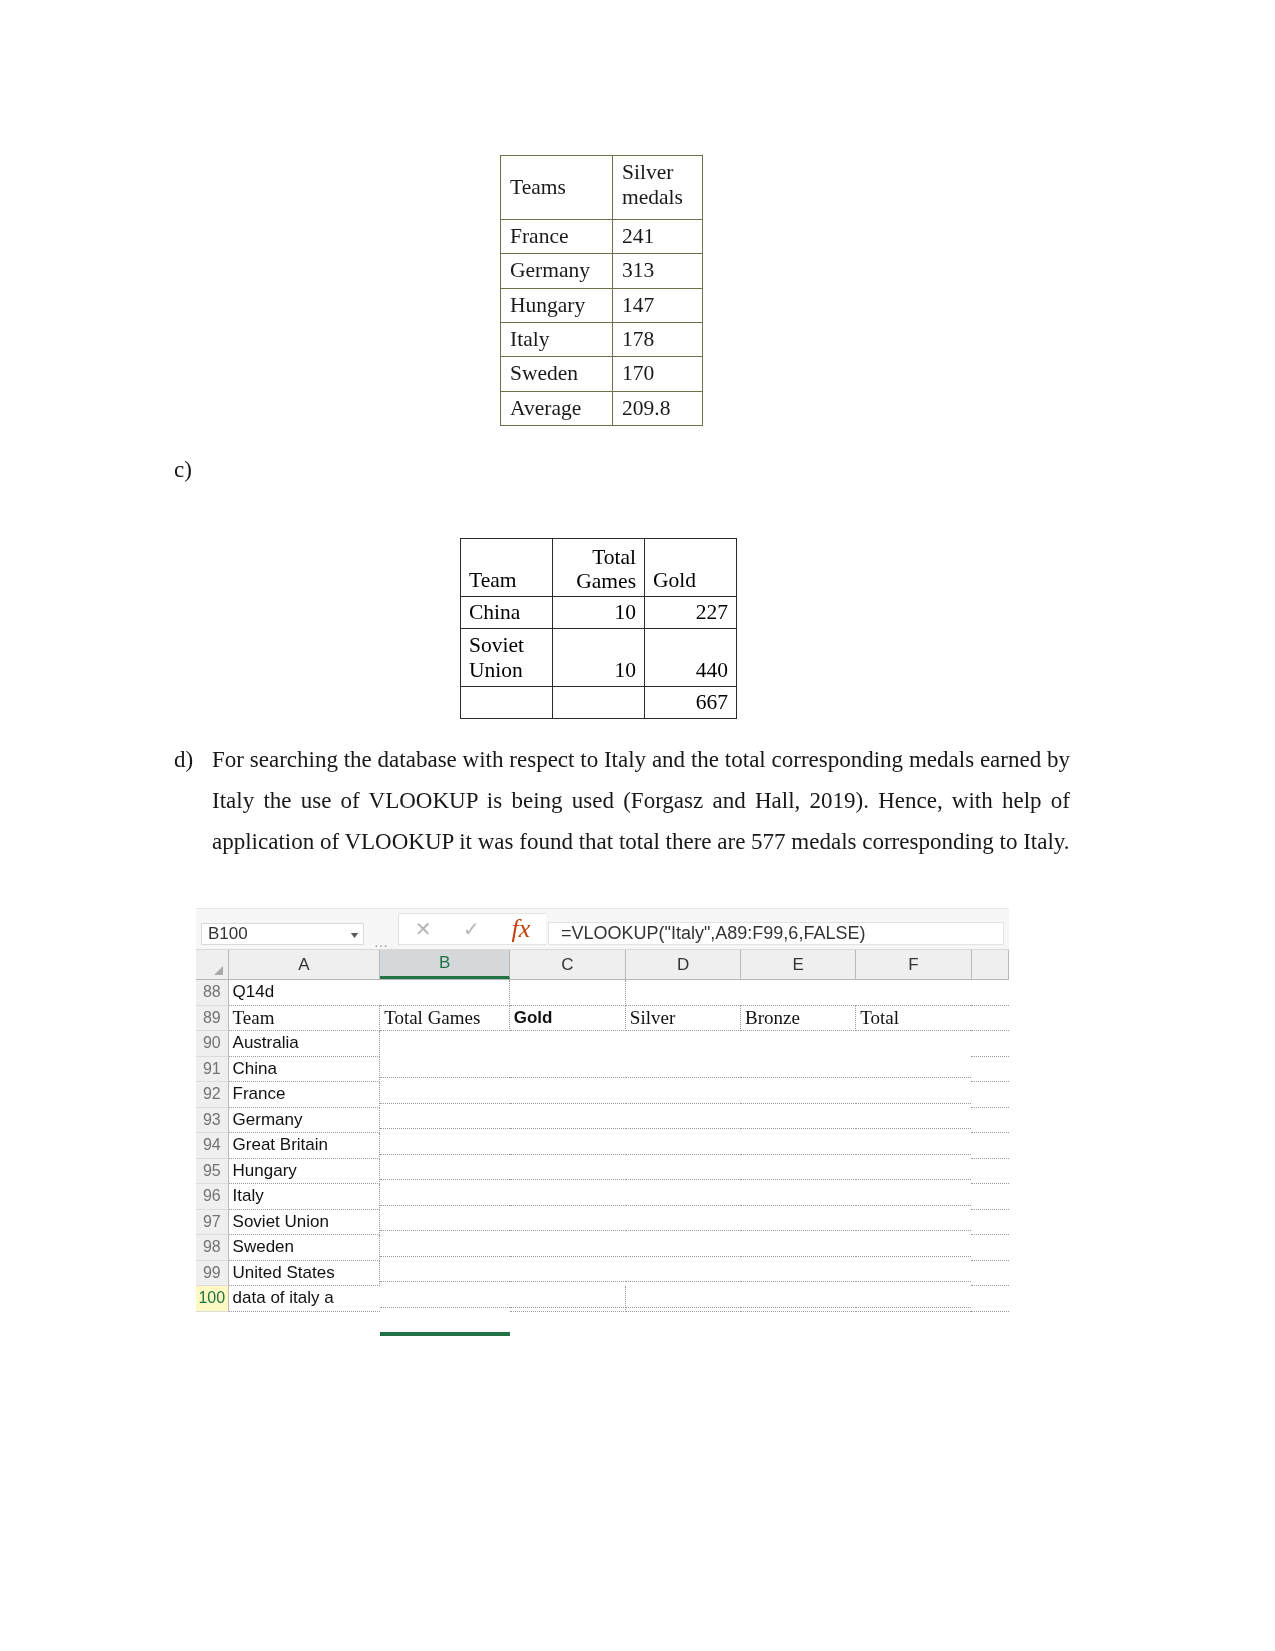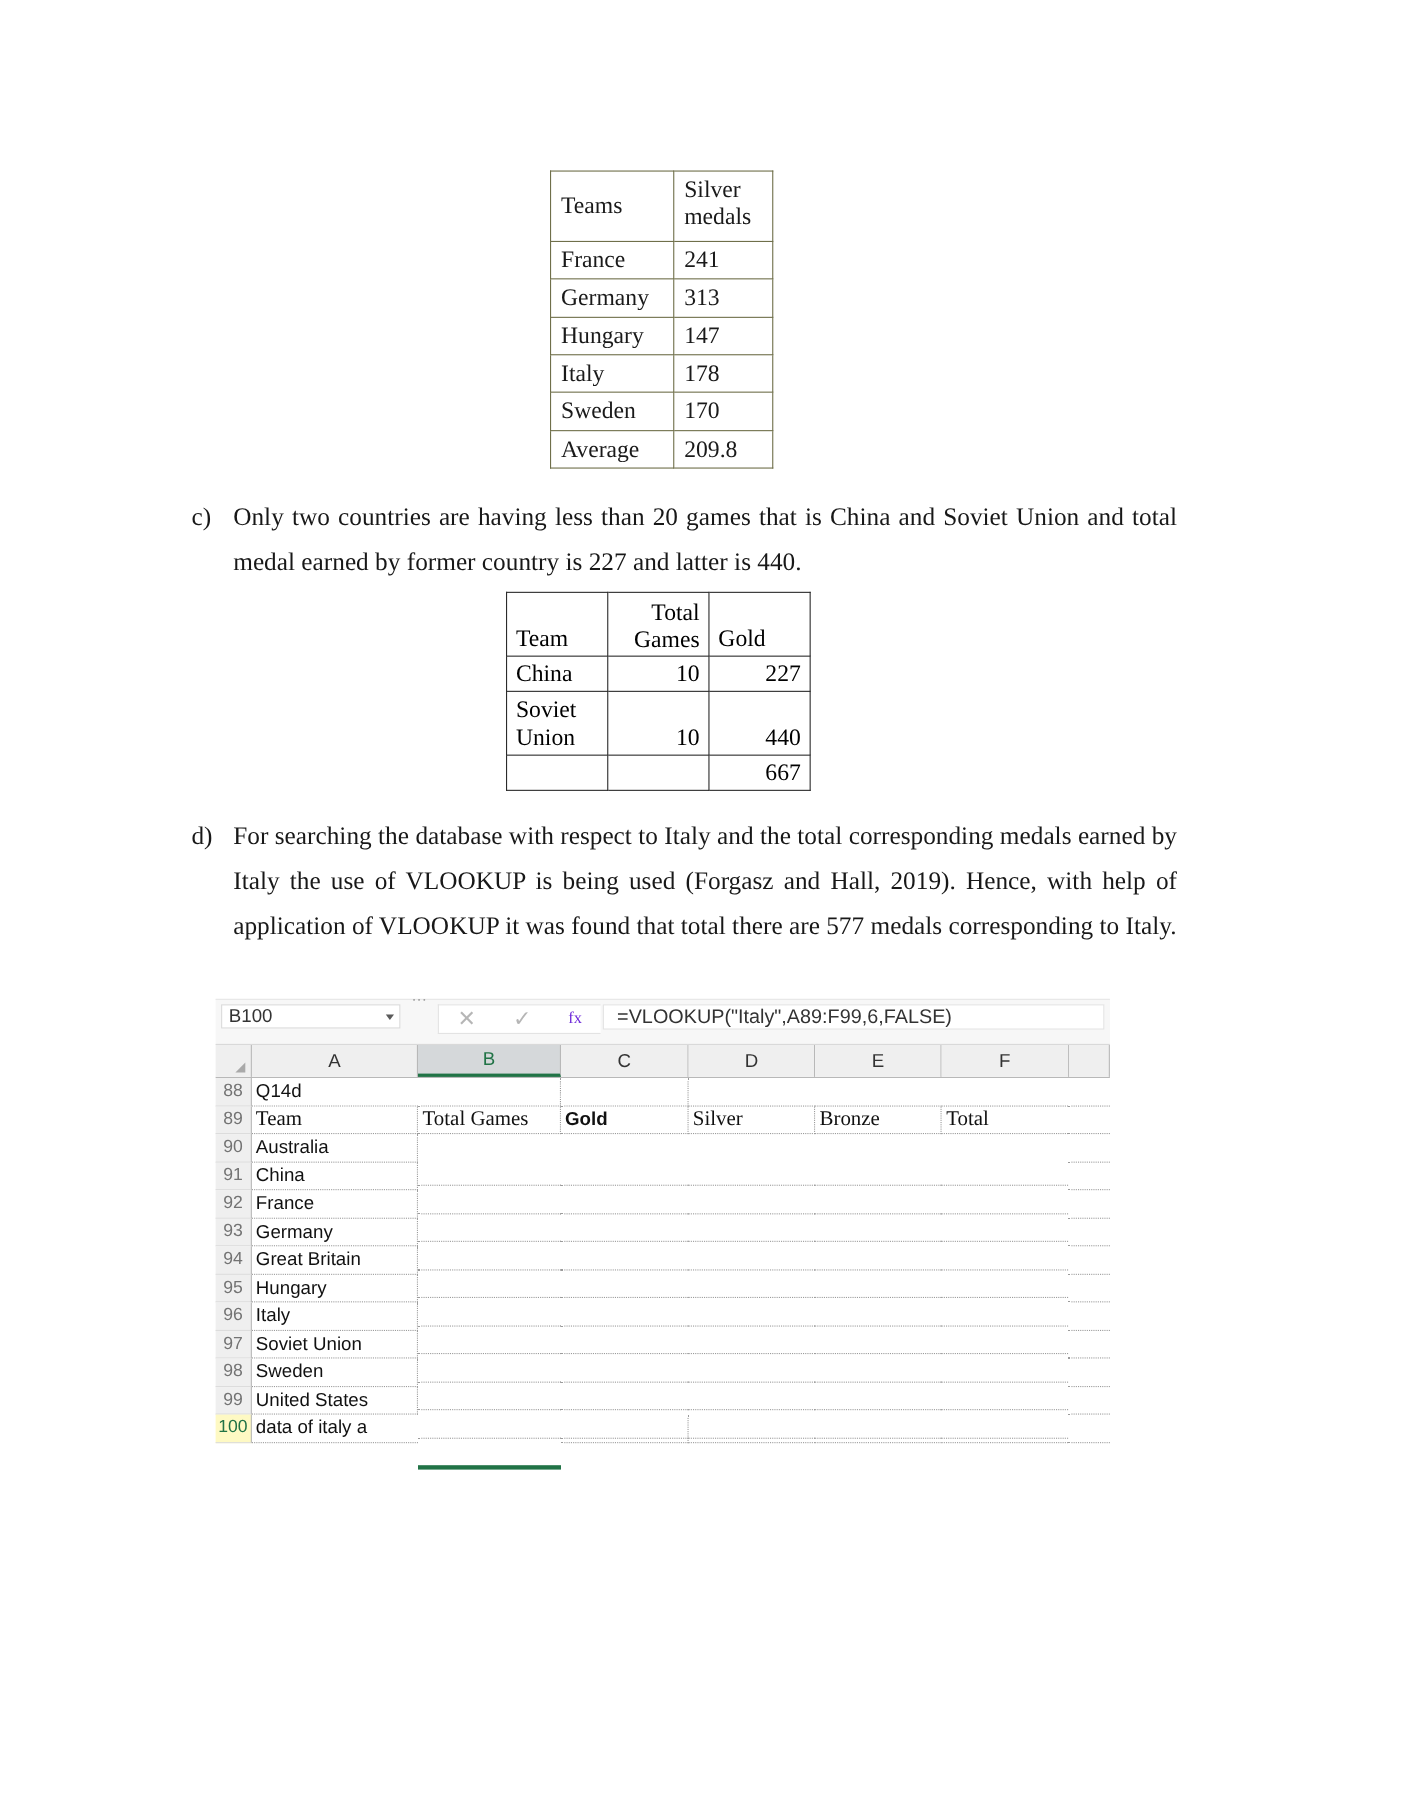--- a/index.html
+++ b/index.html
@@ -64,21 +64,21 @@
     position:absolute; left:-38px; top:0;
     width:30px; text-align:left;
   }
   #para-c { left:212px; top:449px; width:858px; }
   #para-d { left:212px; top:739px; width:858px; }
 
   
   #excel { position:absolute; left:196px; top:908px; width:813px; }
 
   .xl-formulabar {
-    display:flex; align-items:flex-start; height:42px;
+    display:flex; align-items:flex-end; height:42px;
     background:#f7f7f7;
     border-top:1px solid #e6e6e6;
     border-bottom:1px solid #d9d9d9;
   }
   .xl-namebox {
     width:163px; margin:4px 0 4px 5px;
     background:#fff; border:1px solid #dadada;
     display:flex; align-items:center; padding:0 6px;
     font-family:"Liberation Sans","DejaVu Sans",sans-serif;
     font-size:17px; color:#333;
@@ -92,21 +92,21 @@
     color:#9a9a9a; letter-spacing:0; font-size:14px;
   }
   .xl-dots i { display:block; line-height:4px; font-style:normal; }
   .xl-btns {
     width:148px; margin:4px 0; background:#fff;
     border:1px solid #e3e3e3; border-right:none;
     display:flex; align-items:center; justify-content:space-around;
     color:#b6b6b6;
   }
   .xl-btns span { font-size:20px; font-family:"Liberation Sans","DejaVu Sans",sans-serif; }
-  .xl-btns .fx { font-family:"Liberation Serif","DejaVu Serif",serif; font-size:15px; color:#6d28d9; }
+  .xl-btns .fx { font-style:italic; font-family:"Liberation Serif","DejaVu Serif",serif; font-size:26px; color:#c2410c; }
   .xl-fbar {
     flex:1; margin:4px 5px 4px 2px; background:#fff;
     border:1px solid #e3e3e3;
     display:flex; align-items:center; padding-left:12px;
     font-family:"Liberation Sans","DejaVu Sans",sans-serif;
     font-size:18px; color:#333;
   }
 
   
   .xl-grid { width:813px; background:#fff; }
@@ -215,21 +215,20 @@
     </tr>
     <tr>
       <td class="c-team">Average</td>
       <td class="c-val">209.8</td>
     </tr>
   </tbody>
     </table>
 
   <div class="para" id="para-c">
     <span class="marker">c)</span>
-    <span>Only two countries are having less than 20 games that is China and Soviet Union and total medal earned by former country is 227 and latter is 440.</span>
   </div>
 
   <table id="table-china-soviet">
     <tbody>
         <tr class="hdr">
       <td class="c1">Team</td>
       <td class="c2">
         <div class="wrapcell">
           <span>Total</span><br>
           <span>Games</span>

